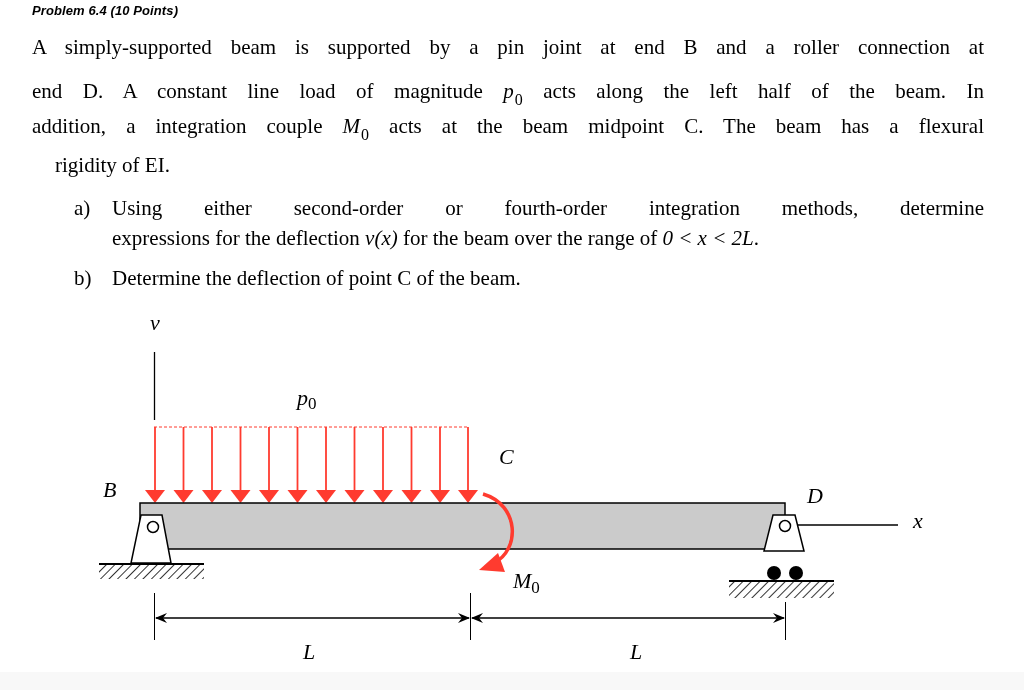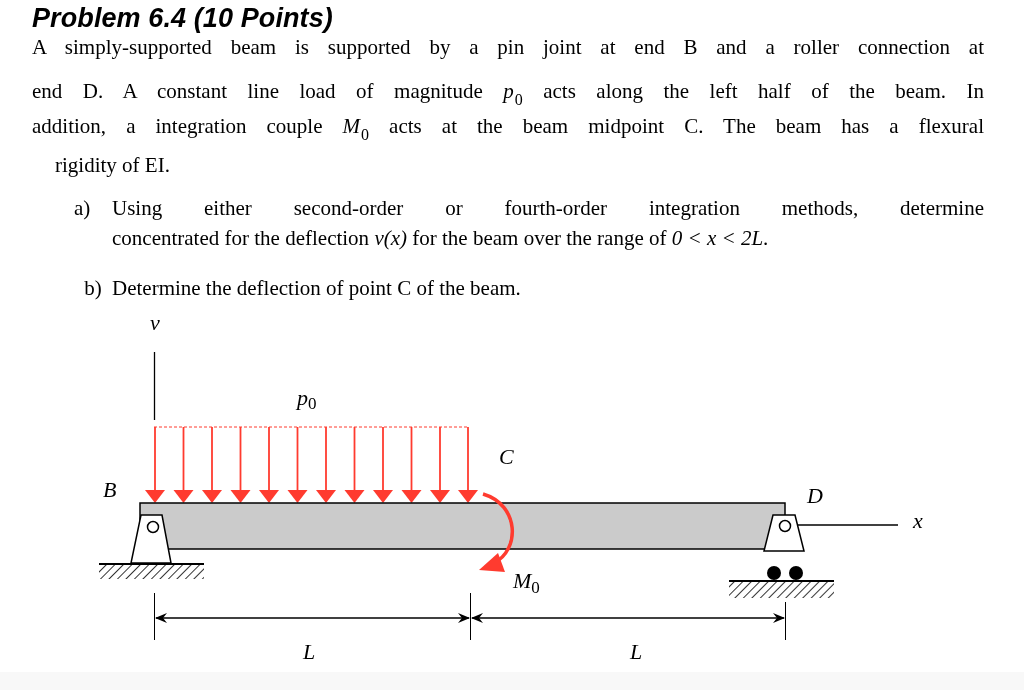--- a/index.html
+++ b/index.html
@@ -3,21 +3,21 @@
   <meta charset="utf-8">
   <style>
     html, body { margin: 0; padding: 0; }
     body {
       width: 1024px; height: 690px; background: #ffffff; position: relative; overflow: hidden;
       font-family: "Liberation Serif", "DejaVu Serif", serif; color: #000;
     }
     .title {
       position: absolute; left: 32px; top: 3px;
       font-family: "Liberation Sans", "DejaVu Sans", sans-serif;
-      font-weight: bold; font-style: italic; font-size: 27px; letter-spacing: 0.1px;
+      font-weight: bold; font-style: italic; font-size: 13px; letter-spacing: 0.1px;
     }
     .para {
       position: absolute; left: 32px; width: 952px; font-size: 21px; line-height: 24px;
       text-align: justify; text-align-last: justify; white-space: nowrap;
     }
     .para.last { text-align-last: left; }
     .var { font-style: italic; }
     .sub { font-style: normal; font-size: 16px; position: relative; top: 7px; margin-left: 1px; }
     .item { position: absolute; left: 74px; font-size: 21px; line-height: 24px; white-space: nowrap; }
     .item .mk { display: inline-block; width: 38px; }
@@ -36,23 +36,23 @@
 <div class="para" style="top:35px;">A simply-supported beam is supported by a pin joint at end B and a roller connection at</div>
 
 <div class="para" style="top:79px;"><span>end D. A constant line load of magnitude </span><span class="var"><span>p</span><span class="sub">0</span></span><span> acts along the left half of the beam. In</span></div>
 
 <div class="para" style="top:114px;"><span>addition, a integration couple </span><span class="var"><span>M</span><span class="sub">0</span></span><span> acts at the beam midpoint C. The beam has a flexural</span></div>
 
 <div class="para last" style="top:153px;margin-left:23px;">rigidity of EI.</div>
 
 <div class="item" style="top:196px;"><span class="mk">a)</span></div>
 <div class="cont" style="top:196px;">Using either second-order or fourth-order integration methods, determine</div>
-<div class="cont last" style="top:226px;"><span>concentrated for the deflection </span><span class="var">v(x)</span><span> for the beam over the range of </span><span class="var">0 &lt; x &lt; 2L</span><span>.</span></div>
+<div class="cont last" style="top:226px;"><span>expressions for the deflection </span><span class="var">v(x)</span><span> for the beam over the range of </span><span class="var">0 &lt; x &lt; 2L</span><span>.</span></div>
 
-<div class="item" style="top:276px;text-align:center;"><span class="mk">b)</span><span>Determine the deflection of point C of the beam.</span></div>
+<div class="item" style="top:266px;"><span class="mk">b)</span><span>Determine the deflection of point C of the beam.</span></div>
 
 <svg width="1024" height="690" viewBox="0 0 1024 690">
   <defs>
     <pattern id="hatch" width="6" height="6" patternUnits="userSpaceOnUse" patternTransform="rotate(45)">
       <line x1="0" y1="0" x2="0" y2="6" stroke="#000" stroke-width="1.6"></line>
     </pattern>
     <marker id="dimArrow" markerWidth="12" markerHeight="10" refX="11" refY="5" orient="auto-start-reverse" markerUnits="userSpaceOnUse">
       <path d="M0,0 L12,5 L0,10 L4,5 Z" fill="#000"></path>
     </marker>
   </defs>

